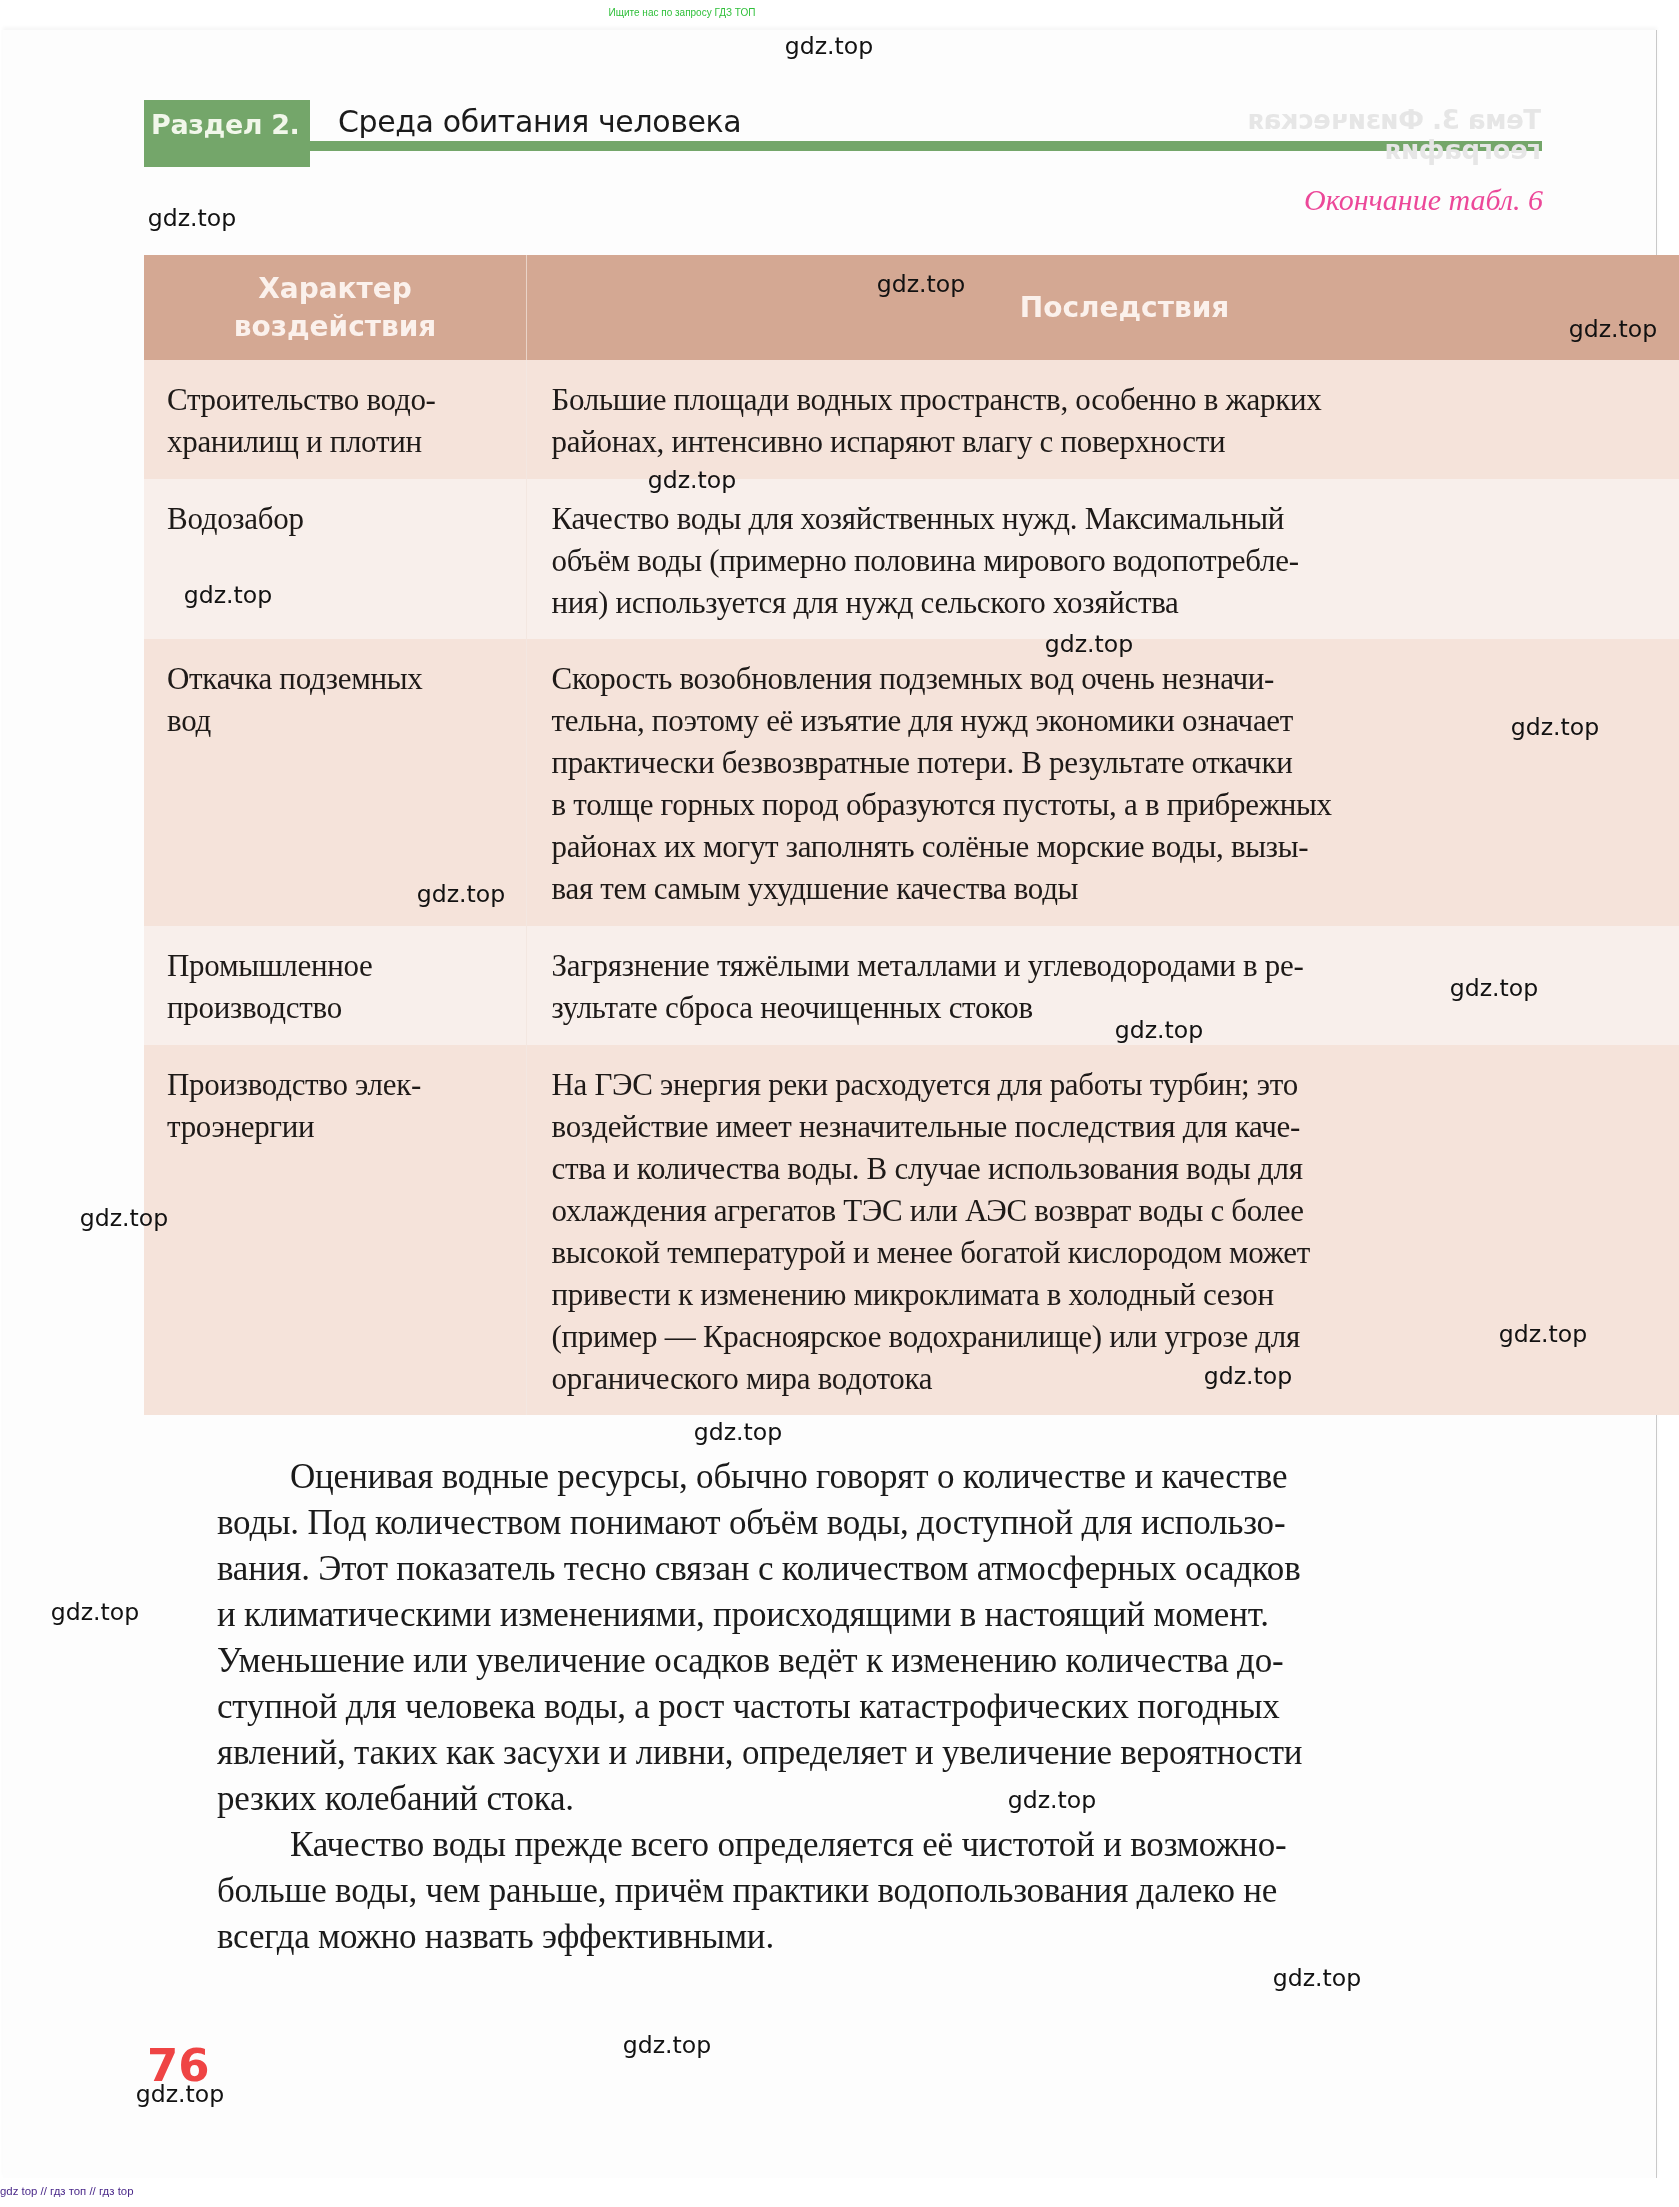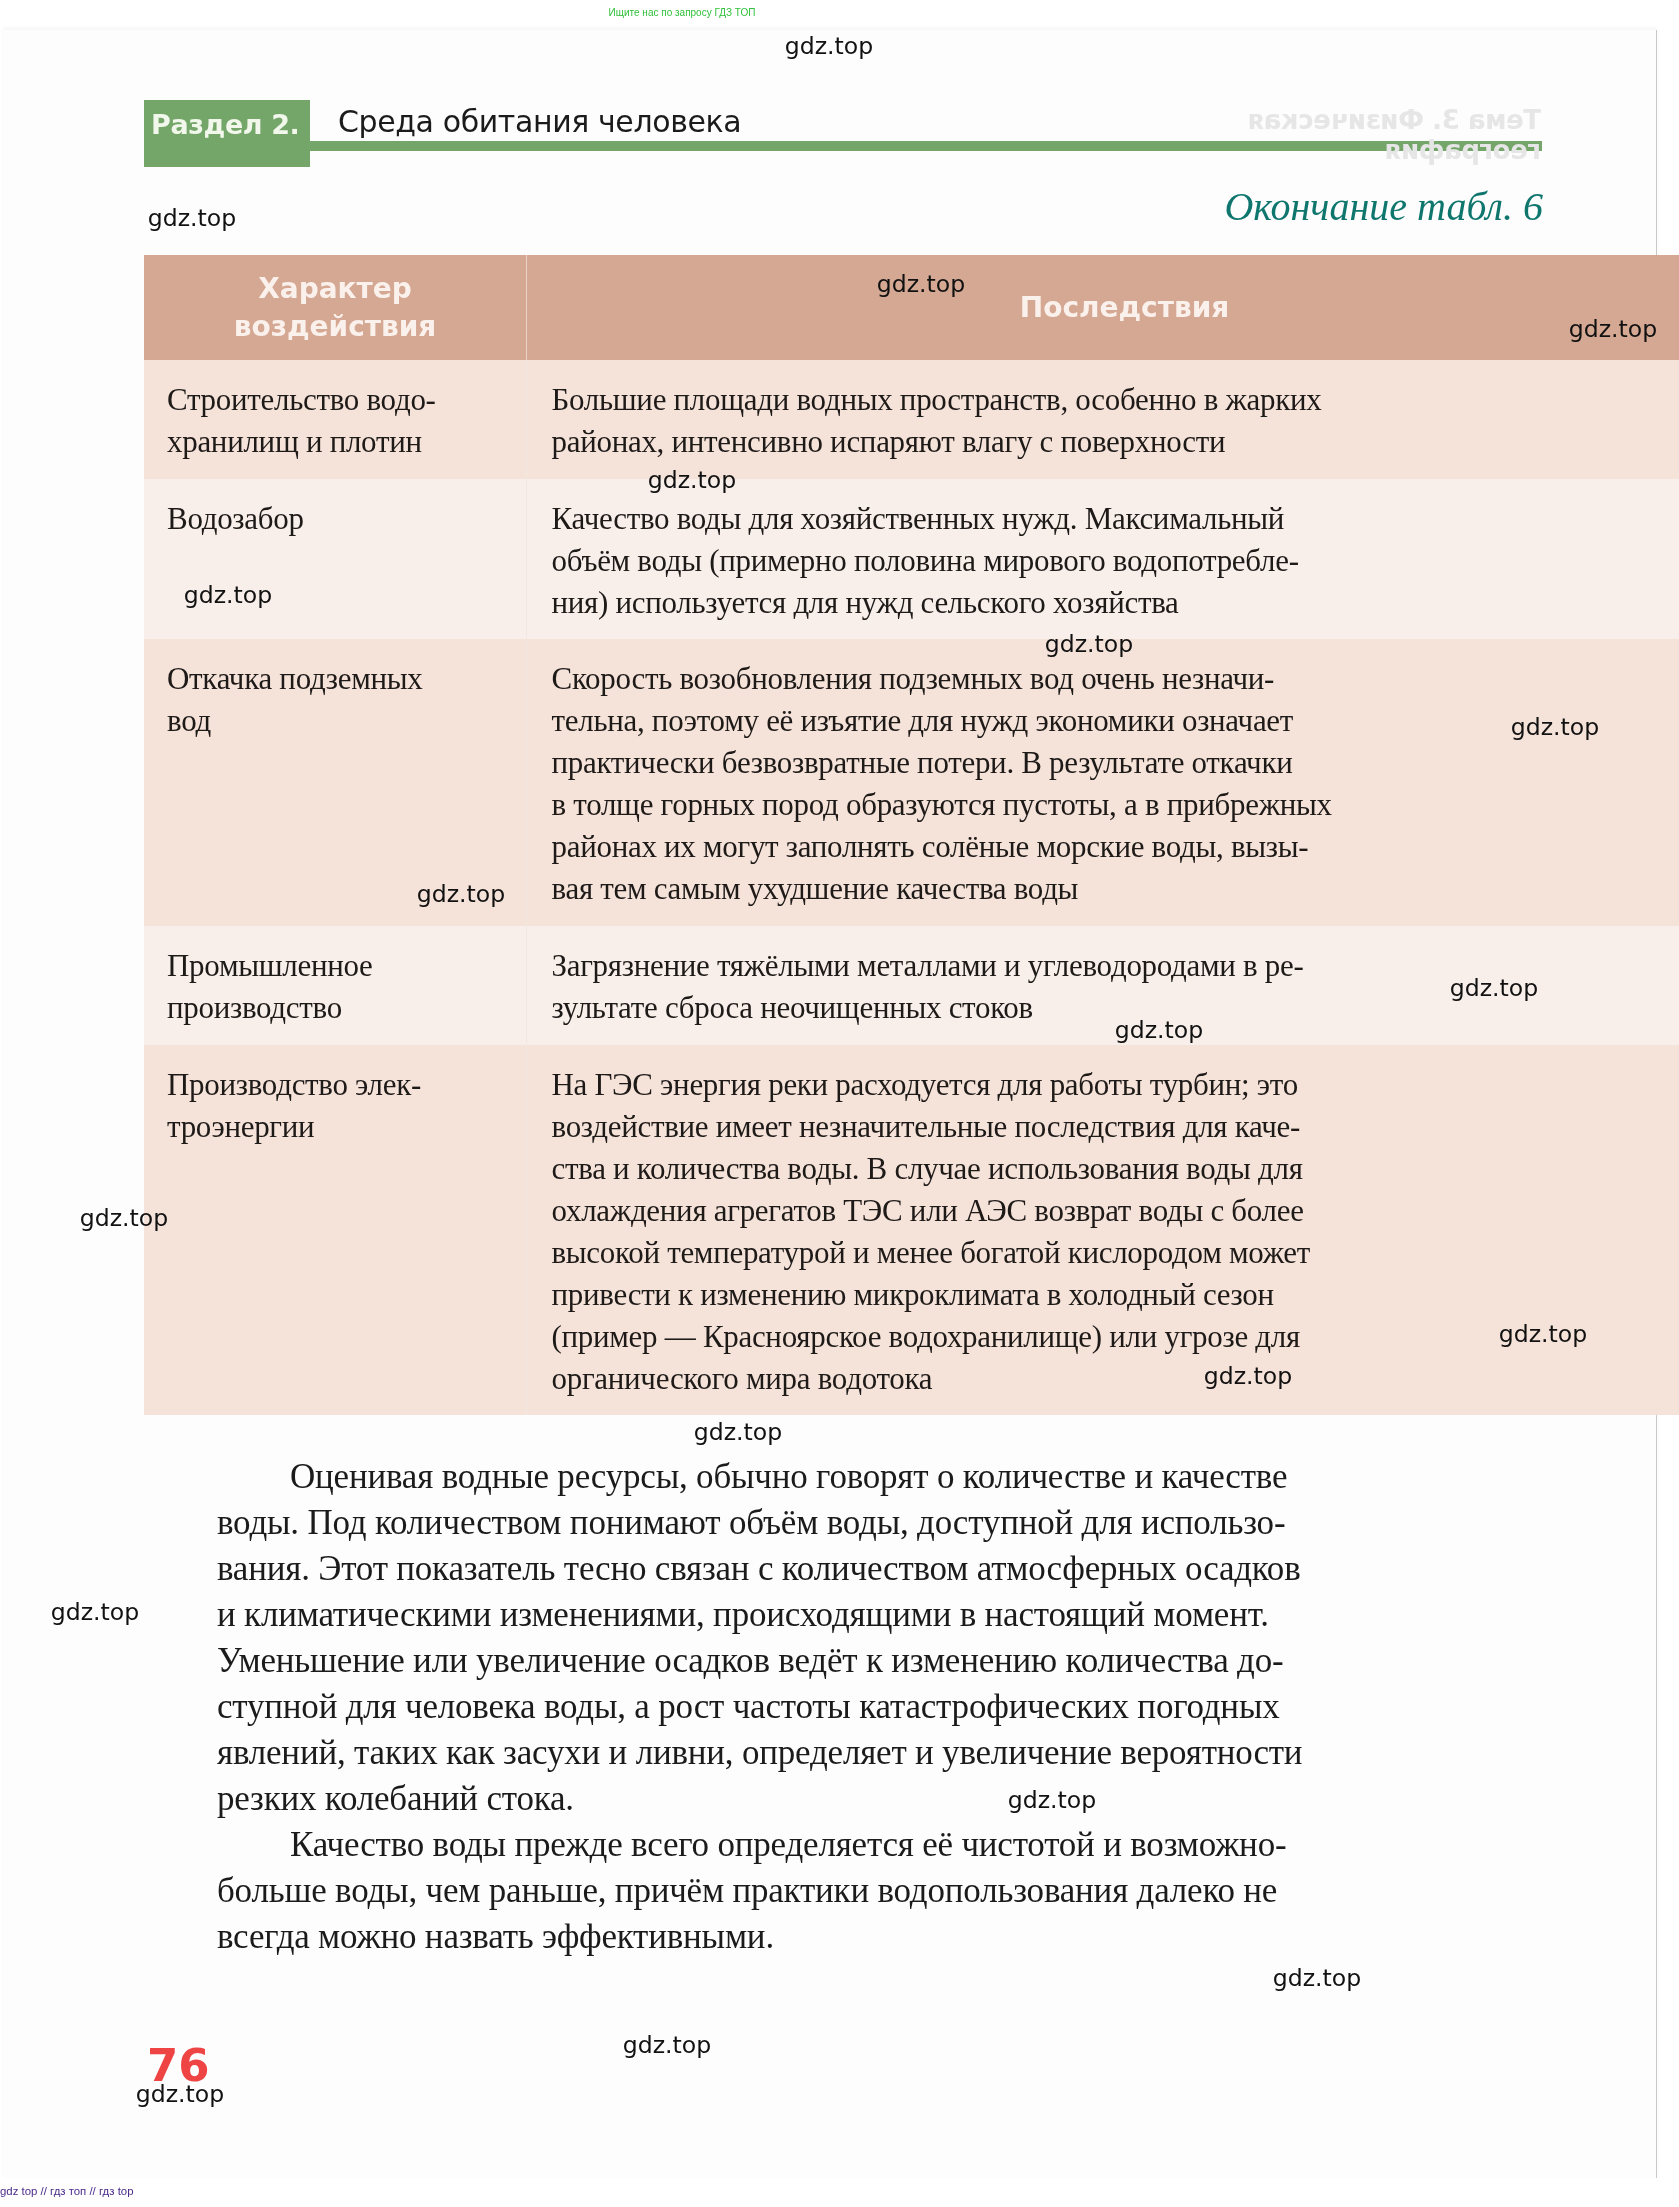--- a/index.html
+++ b/index.html
@@ -38,21 +38,21 @@
   .section-title {
     position: absolute; left: 194px; top: 0; font-family: "DejaVu Sans", sans-serif;
     font-size: 30px; line-height: 44px; color: #1b1b1b; letter-spacing: -0.4px;
   }
   .ghost-topic {
     position: absolute; left: 1031px; top: 5.2px; font-family: "DejaVu Sans", sans-serif;
     font-size: 26px; color: #e6e6e6; font-weight: bold; transform: scaleX(-1); letter-spacing: -0.4px;
   }
   .table-caption {
     position: absolute; right: 137px; top: 183px; font-style: italic;
-    font-size: 40px; color: #0f766e;
+    font-size: 30px; color: #ec4899;
   }
   .data-table {
     position: absolute; left: 144px; top: 255px; width: 1578px;
     border-collapse: collapse; table-layout: fixed;
   }
   .data-table th {
     background: #d4a893; color: #fbf1ec; font-family: "DejaVu Sans", sans-serif;
     font-weight: bold; font-size: 28px; line-height: 38px; height: 105px;
     padding: 0; text-align: center; vertical-align: middle;
   }

